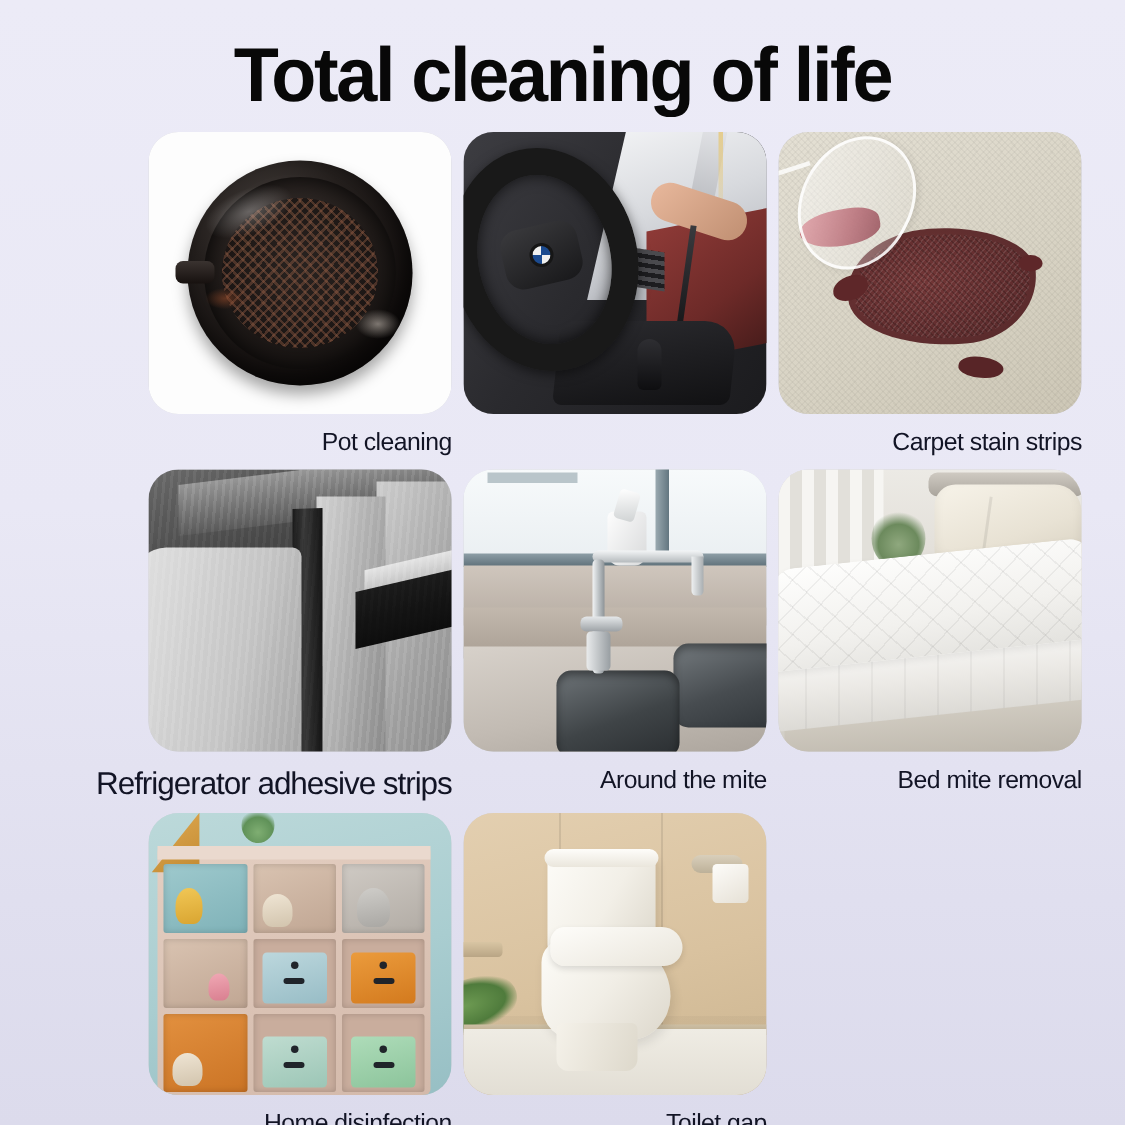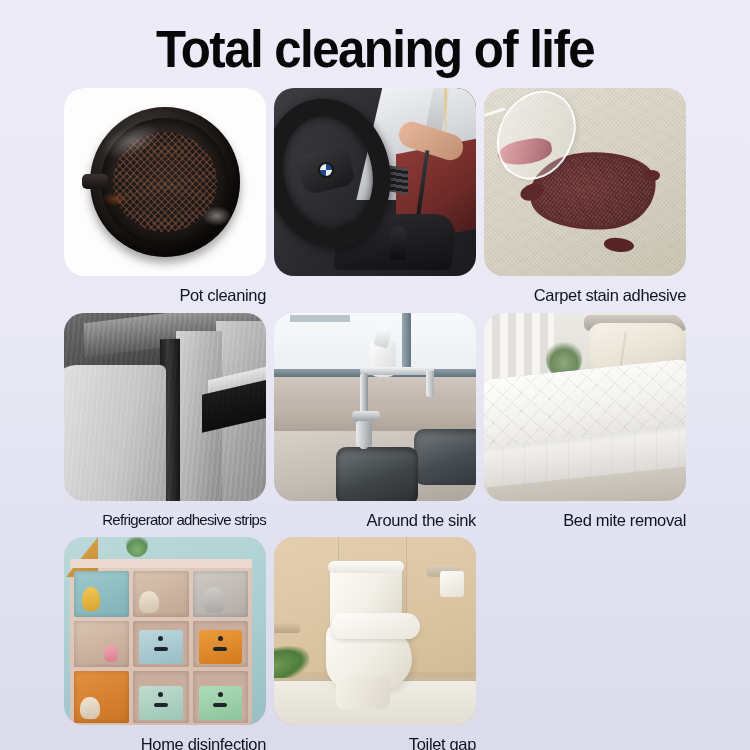--- a/index.html
+++ b/index.html
@@ -59,21 +59,21 @@
   .caption {
     color: #121425;
     font-size: 16.5px;
     line-height: 1;
     padding-top: 11px;
     padding-bottom: 9px;
     white-space: nowrap;
     letter-spacing: -0.35px;
     font-weight: 400;
   }
-  .caption.tight { letter-spacing: -0.7px; font-size: 15px; }
+  .caption.tight { letter-spacing: -0.7px; font-size: 21px; }
 
   
   .scene { position: absolute; inset: 0; }
 
   
   .s-pot { background: #fdfdfd; }
   .s-pot .pan-outer {
     position: absolute; left: 50%; top: 50%;
     width: 150px; height: 150px; margin: -75px 0 0 -75px;
     border-radius: 50%;
@@ -671,21 +671,21 @@
       <div class="scene s-carpet">
         <div class="stain-main"></div>
         <div class="splat1"></div>
         <div class="splat2"></div>
         <div class="splat3"></div>
         <div class="wine-pool"></div>
         <div class="glass-bowl"></div>
         <div class="glass-stem"></div>
       </div>
     </div>
-    <div class="caption">Carpet stain adhesive</div>
+    <div class="caption">Carpet stain strips</div>
   </div>
 
   <div class="cell">
     <div class="thumb">
       <div class="scene s-fridge">
         <div class="top-bar"></div>
         <div class="body-face"></div>
         <div class="body-edge"></div>
         <div class="shelf-light"></div>
         <div class="shelf-dark"></div>
@@ -712,21 +712,21 @@
         <div class="basin1"></div>
         <div class="cup"></div>
         <div class="brush"></div>
         <div class="faucet-arm"></div>
         <div class="faucet-spout"></div>
         <div class="faucet-stem"></div>
         <div class="faucet-handle"></div>
         <div class="faucet-base"></div>
       </div>
     </div>
-    <div class="caption">Around the sink</div>
+    <div class="caption">Around the mite</div>
   </div>
 
   <div class="cell">
     <div class="thumb">
       <div class="scene s-bed">
         <div class="wall"></div>
         <div class="curtain"></div>
         <div class="plant"></div>
         <div class="headboard"></div>
         <div class="pillow"></div>

